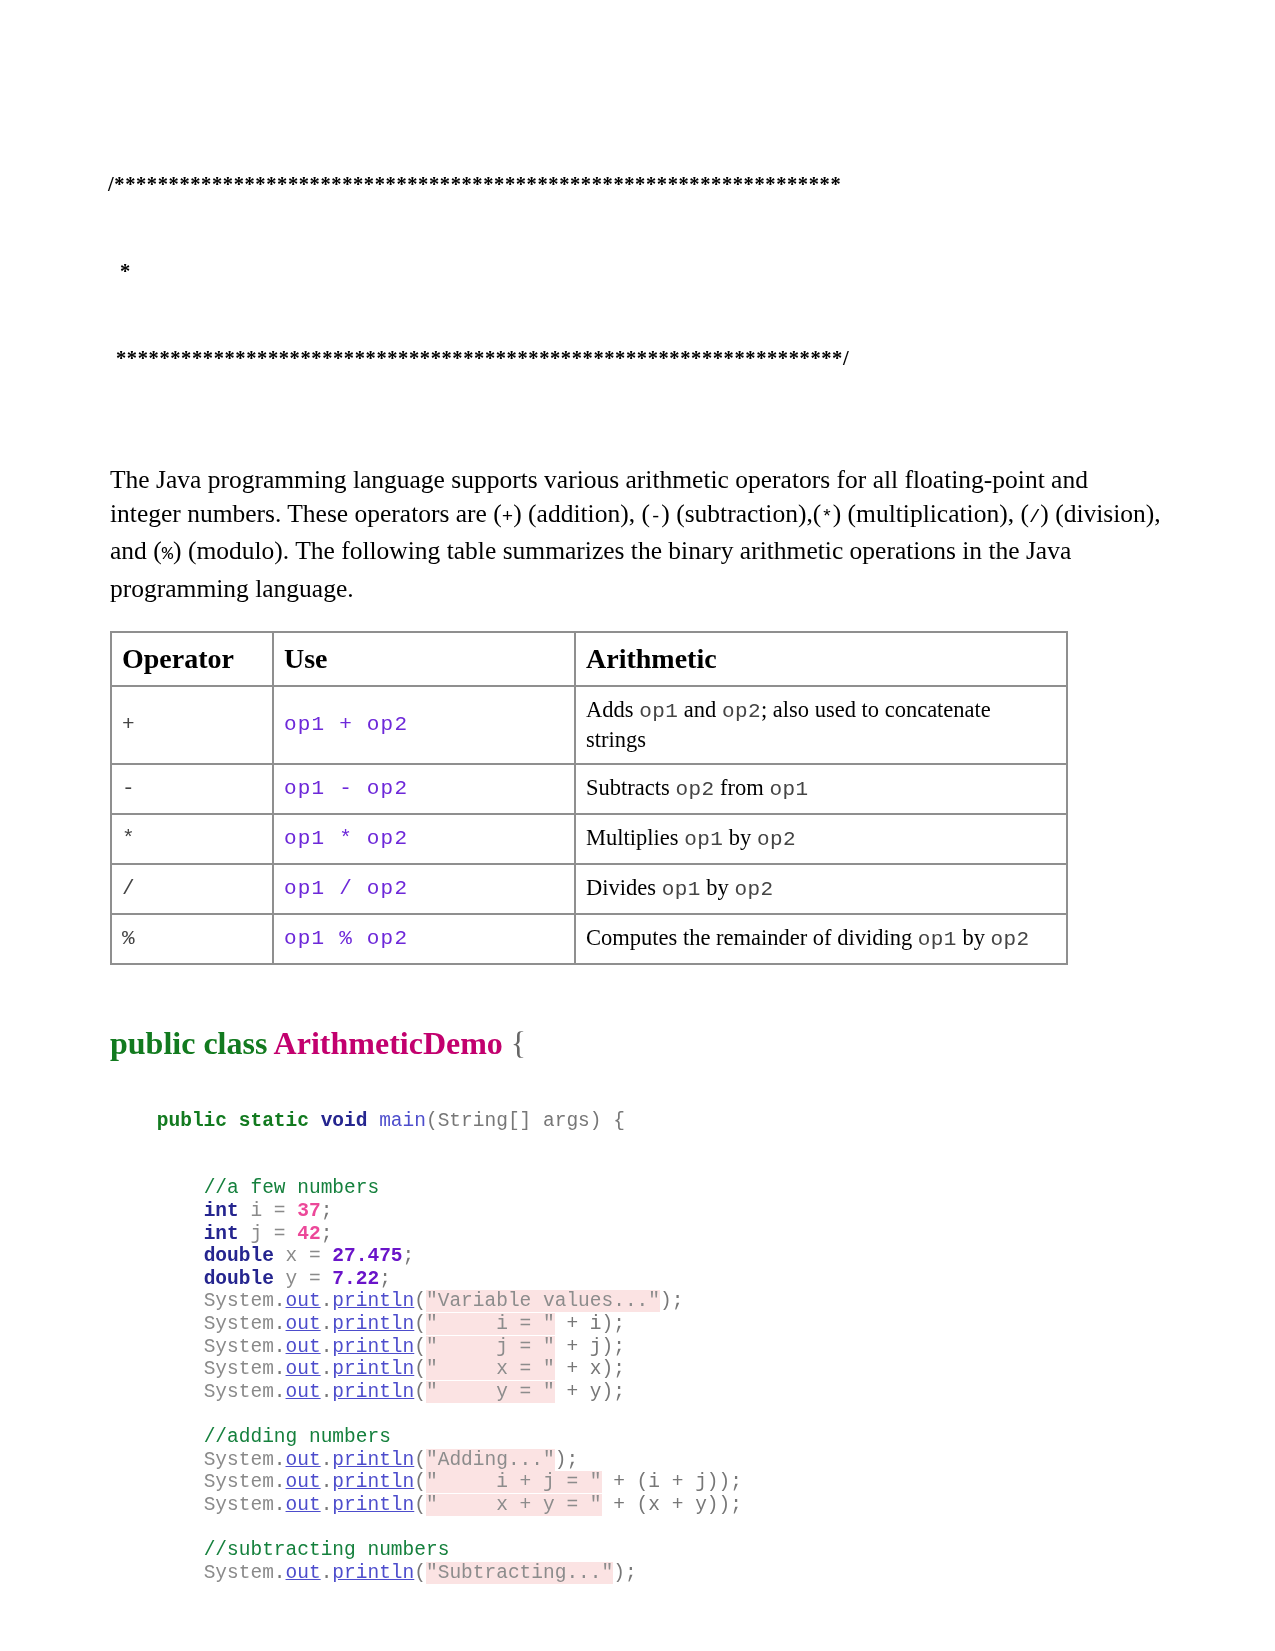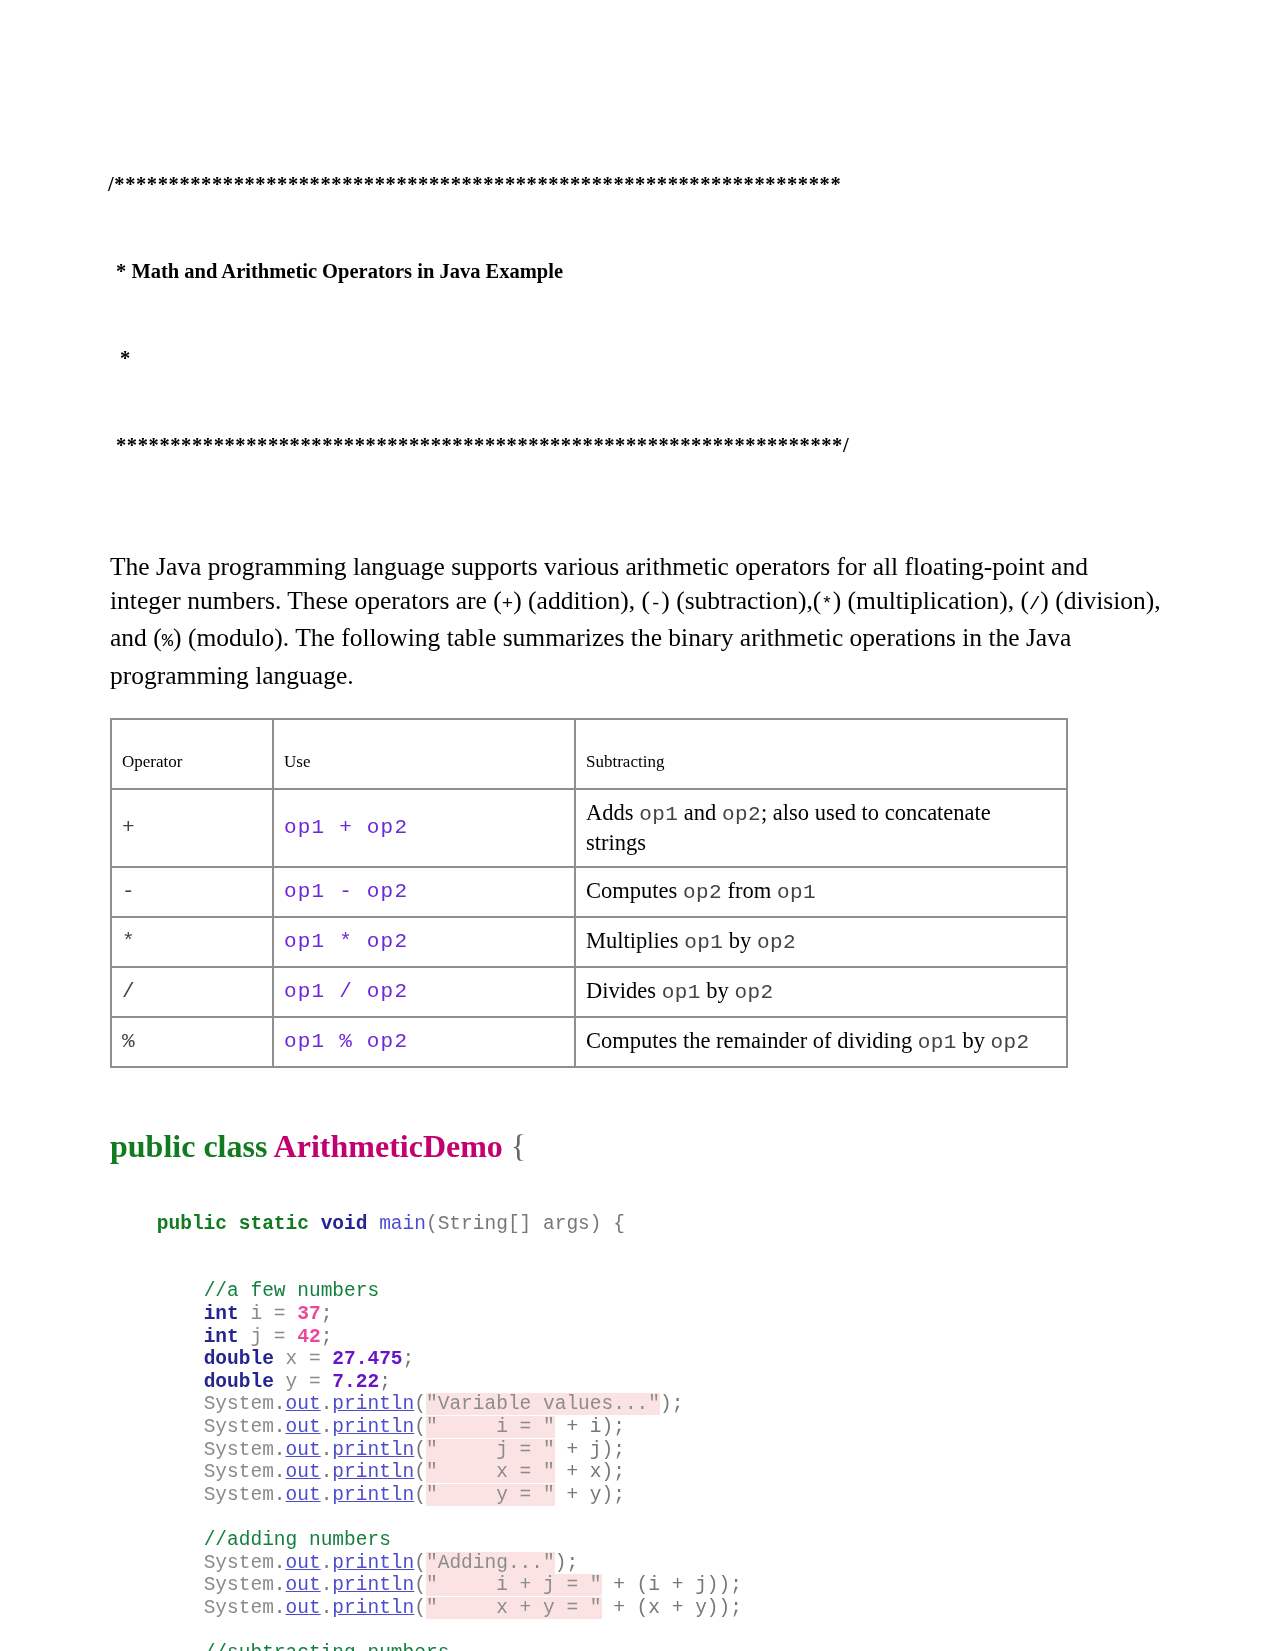--- a/index.html
+++ b/index.html
@@ -66,23 +66,23 @@
   .op-table td, .op-table th {
     border: 1px solid #8f8f8f;
     padding: 9px 10px 9px 10px;
     vertical-align: middle;
     text-align: left;
     font-size: 22.5px;
     line-height: 28px;
     background: #ffffff;
   }
   .op-table th {
-    font-weight: normal;
-    font-size: 17px;
-    padding-top: 28px;
+    font-weight: bold;
+    font-size: 28px;
+    padding-top: 12px;
     padding-bottom: 12px;
   }
   .col-operator { width: 140px; }
   .col-use { width: 280px; }
   .col-desc { width: auto; }
   .op-table .mono {
     font-family: "Liberation Mono", "DejaVu Sans Mono", monospace;
     font-size: 21px;
     color: #444444;
     letter-spacing: 0.4px;
@@ -138,45 +138,44 @@
     color: #8c8c8c;
   }
 </style>
 </head>
 <body>
 
 <div class="page">
 
   <div class="comment-block">
     <div class="comment-line-1 stars">/*******************************************************************</div>
-    <div class="comment-line-2"><span>*</span> <span>Math and Arithmetic Operators in Java Example</span></div>
     <div class="comment-line-3">*</div>
     <div class="comment-line-4 stars">*******************************************************************/</div>
   </div>
 
   <p class="intro"><span>The Java programming language supports various arithmetic operators for all floating-point and integer numbers. These operators are (</span><span class="mono">+</span><span>) (addition), (</span><span class="mono">-</span><span>) (subtraction),(</span><span class="mono">*</span><span>) (multiplication), (</span><span class="mono">/</span><span>) (division), and  (</span><span class="mono">%</span><span>) (modulo). The following table summarizes the binary arithmetic operations in the Java programming language.</span></p>
 
   <table class="op-table">
     <thead>
       <tr>
         <th class="col-operator">Operator</th>
         <th class="col-use">Use</th>
-        <th class="col-desc">Subtracting</th>
+        <th class="col-desc">Arithmetic</th>
       </tr>
     </thead>
     <tbody>
       <tr>
         <td class="cell-op">+</td>
         <td class="cell-use">op1 + op2</td>
         <td><span>Adds </span><span class="mono">op1</span><span> and </span><span class="mono">op2</span><span>; also used to concatenate strings</span></td>
       </tr>
       <tr>
         <td class="cell-op">-</td>
         <td class="cell-use">op1 - op2</td>
-        <td><span>Computes </span><span class="mono">op2</span><span> from </span><span class="mono">op1</span><span></span></td>
+        <td><span>Subtracts </span><span class="mono">op2</span><span> from </span><span class="mono">op1</span><span></span></td>
       </tr>
       <tr>
         <td class="cell-op">*</td>
         <td class="cell-use">op1 * op2</td>
         <td><span>Multiplies </span><span class="mono">op1</span><span> by </span><span class="mono">op2</span><span></span></td>
       </tr>
       <tr>
         <td class="cell-op">/</td>
         <td class="cell-use">op1 / op2</td>
         <td><span>Divides </span><span class="mono">op1</span><span> by </span><span class="mono">op2</span><span></span></td>

